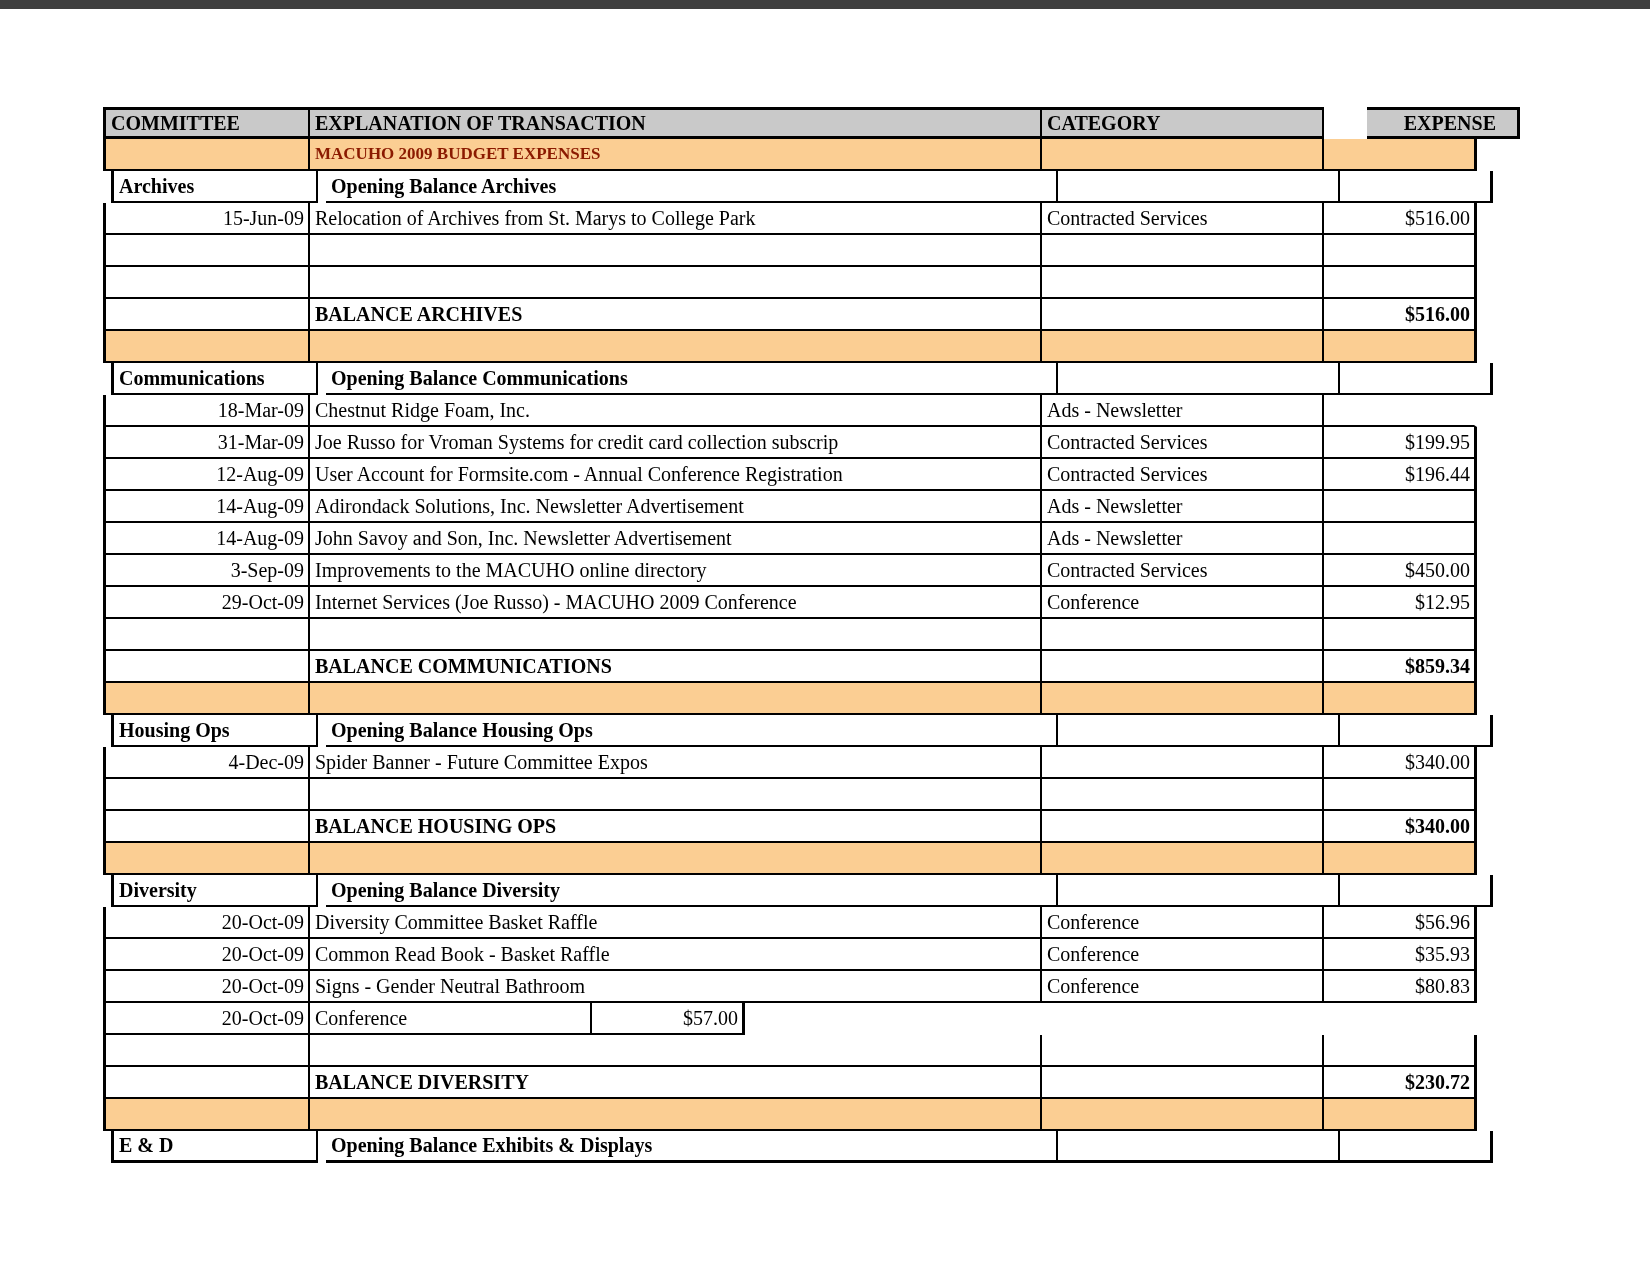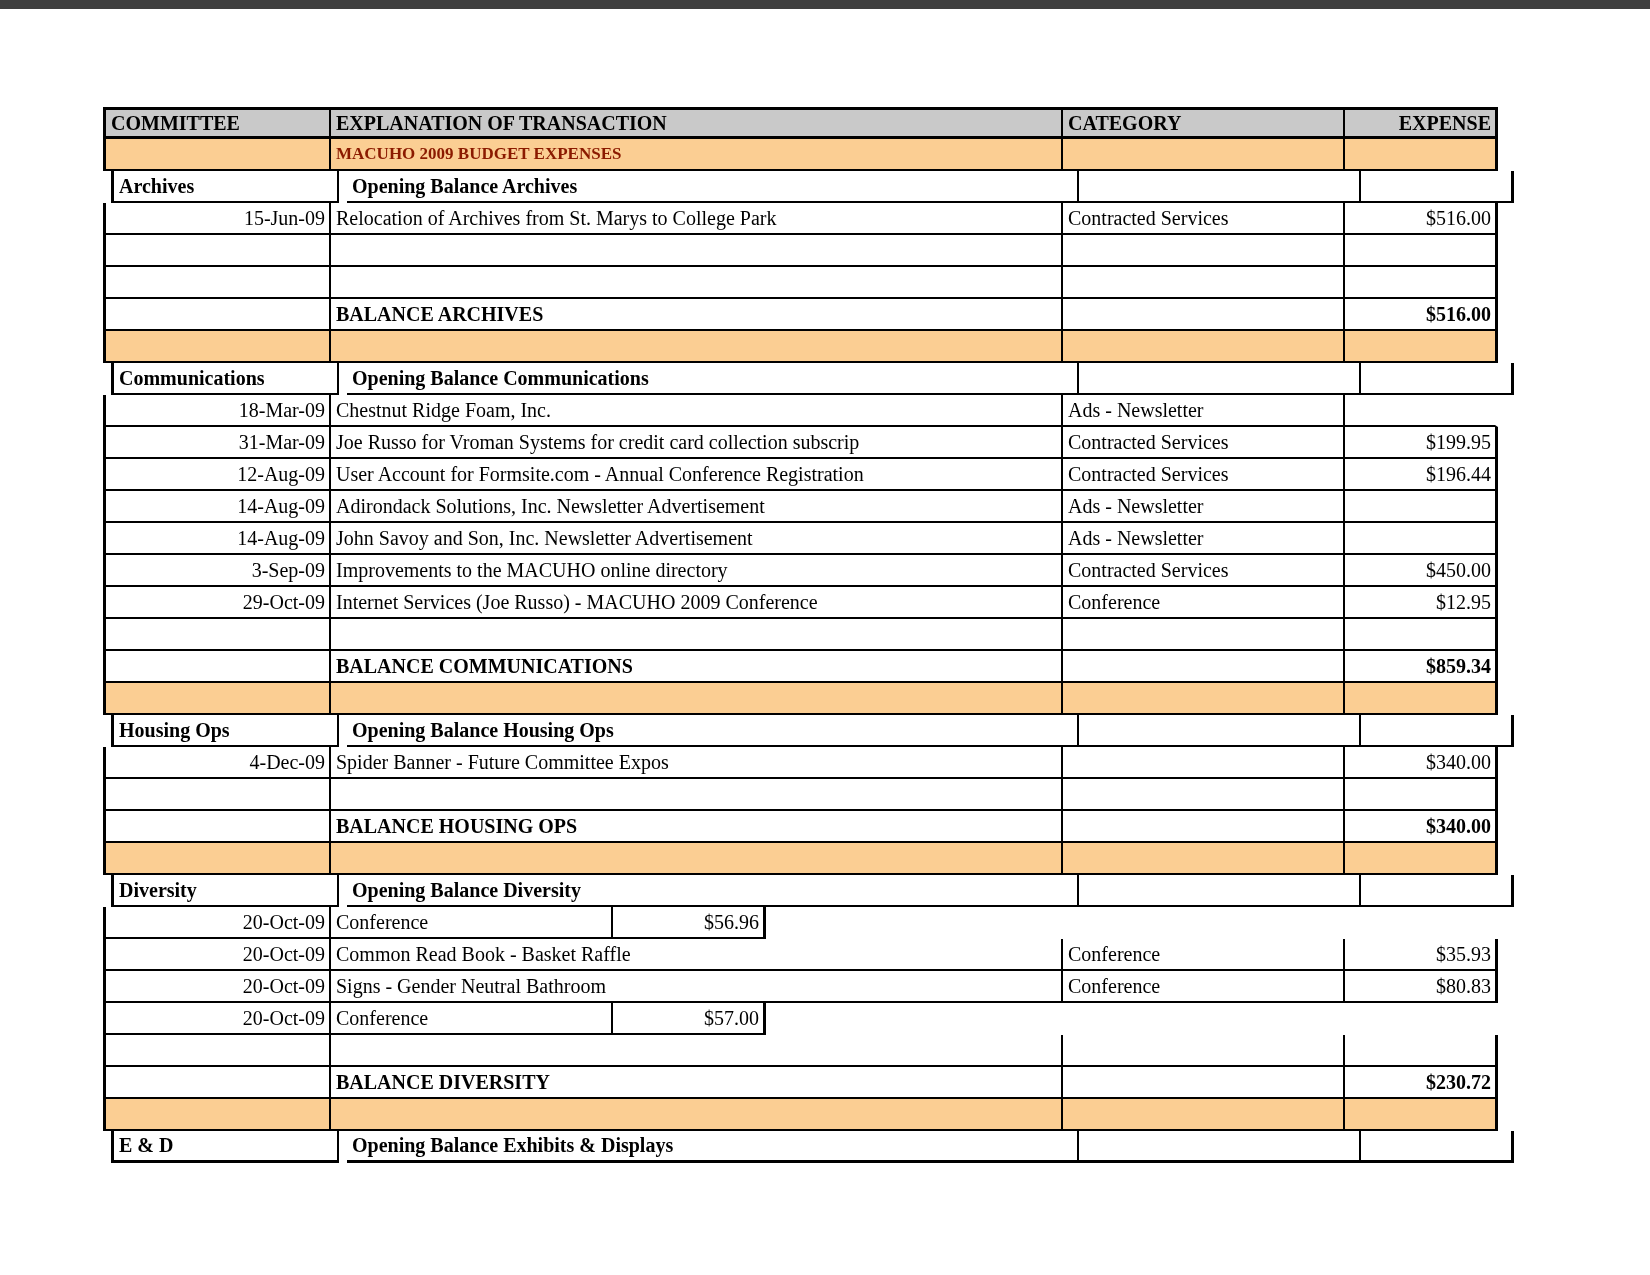--- a/index.html
+++ b/index.html
@@ -31,32 +31,32 @@
     border-bottom:2px solid var(--border);
     overflow:hidden;
     white-space:nowrap;
     display:flex;
     align-items:center;
     padding:0 5px;
     font-size:20px;
     color:#000;
     background:#fff;
   }
-  .cell.c0{width:228px;border-left:3px solid var(--border);}
+  .cell.c0{width:207px;border-left:3px solid var(--border);}
   .cell.c1{width:732px;}
   .cell.c2{width:282px;}
   .cell.c3{width:153px;border-right:3px solid var(--border);}
   .row.header .cell{
     background:var(--header-bg);
     font-weight:bold;
     border-top:3px solid var(--border);
     border-bottom:3px solid var(--border);
   }
   .row:last-child .cell{border-bottom:3px solid var(--border);}
-  .right{justify-content:flex-end;text-align:right;padding-right:4px;}
+  .right{justify-content:flex-end;text-align:right;padding-right:21px;margin-left:43px;}
   
   .row.title .cell{background:var(--accent);}
   .row.title .c1{font-weight:bold;color:var(--title-color);font-size:17px;}
   .row.accent .cell{background:var(--accent);}
   .row.section .c0,
   .row.section .c1{font-weight:bold;margin-left:8px;}
   .row.entry .c0{justify-content:flex-end;text-align:right;padding-right:4px;}
   .row.entry .c3{justify-content:flex-end;text-align:right;padding-right:4px;}
   .row.balance .c1{font-weight:bold;}
   .row.balance .c3{font-weight:bold;justify-content:flex-end;text-align:right;padding-right:4px;}
@@ -215,20 +215,21 @@
     <div class="cell c3"></div>
   </div>
       <div class="row section">
     <div class="cell c0">Diversity</div>
     <div class="cell c1">Opening Balance Diversity</div>
     <div class="cell c2"></div>
     <div class="cell c3"></div>
   </div>
       <div class="row entry">
     <div class="cell c0">20-Oct-09</div>
+    <div class="cell c1">Diversity Committee Basket Raffle</div>
     <div class="cell c2">Conference</div>
     <div class="cell c3">$56.96</div>
   </div>
       <div class="row entry">
     <div class="cell c0">20-Oct-09</div>
     <div class="cell c1">Common Read Book - Basket Raffle</div>
     <div class="cell c2">Conference</div>
     <div class="cell c3">$35.93</div>
   </div>
       <div class="row entry">

